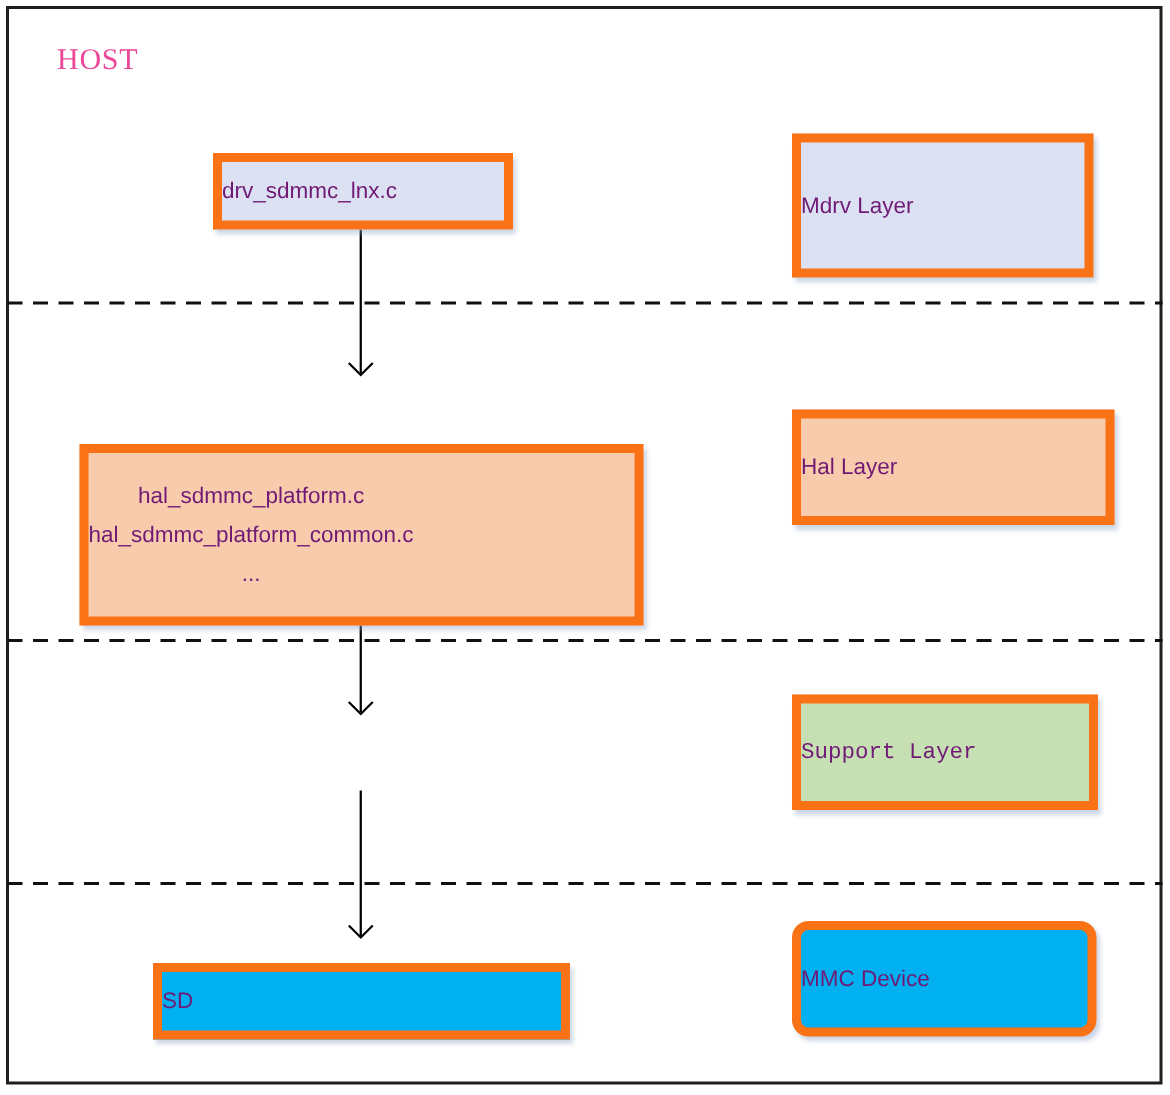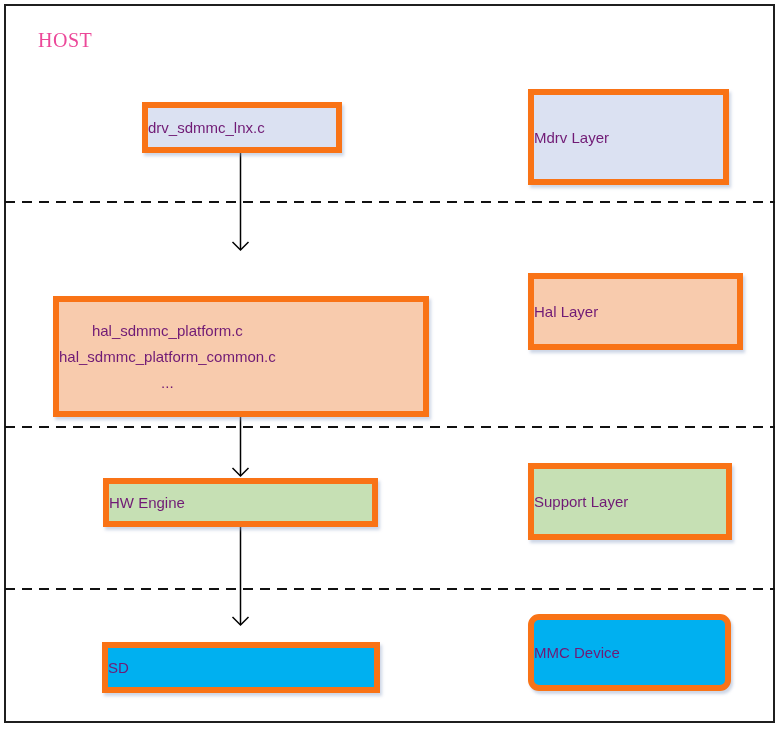--- a/index.html
+++ b/index.html
@@ -102,37 +102,34 @@
   </div>
 
   <div class="node box-hal" style="background-color: rgb(248, 203, 173);">
     <div class="multi">
       <div>hal_sdmmc_platform.c</div>
       <div>hal_sdmmc_platform_common.c</div>
       <div>...</div>
     </div>
   </div>
 
-  <div class="node box-hw" style="background-color: rgb(198, 224, 180);">
-    <span>HW Engine</span>
-  </div>
 
   <div class="node box-sd" style="background-color: rgb(0, 176, 240);">
     <span>SD</span>
   </div>
 
   <div class="node box-mdrv" style="background-color: rgb(219, 225, 242);">
     <span>Mdrv Layer</span>
   </div>
 
   <div class="node box-hallyr" style="background-color: rgb(248, 203, 173);">
     <span>Hal Layer</span>
   </div>
 
-  <div class="node box-support" style="background-color: rgb(198, 224, 180);">
+  <div class="node box-support" style="background-color: rgb(198, 224, 180); font-family: Liberation Mono, monospace;">
     <span>Support Layer</span>
   </div>
 
   <div class="node box-mmc" style="background-color: rgb(0, 176, 240); border-radius: 11px;">
     <span>MMC Device</span>
   </div>
 
 </div>
 
 </body></html>

